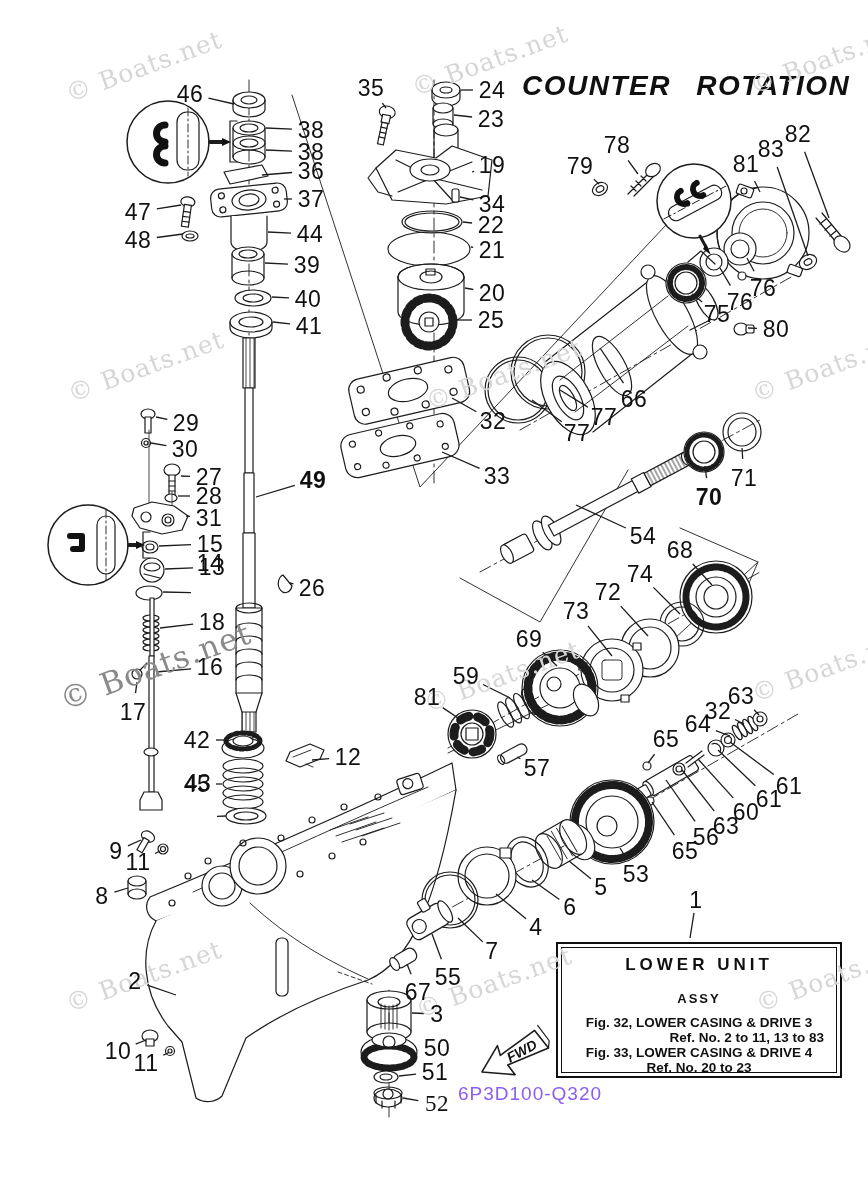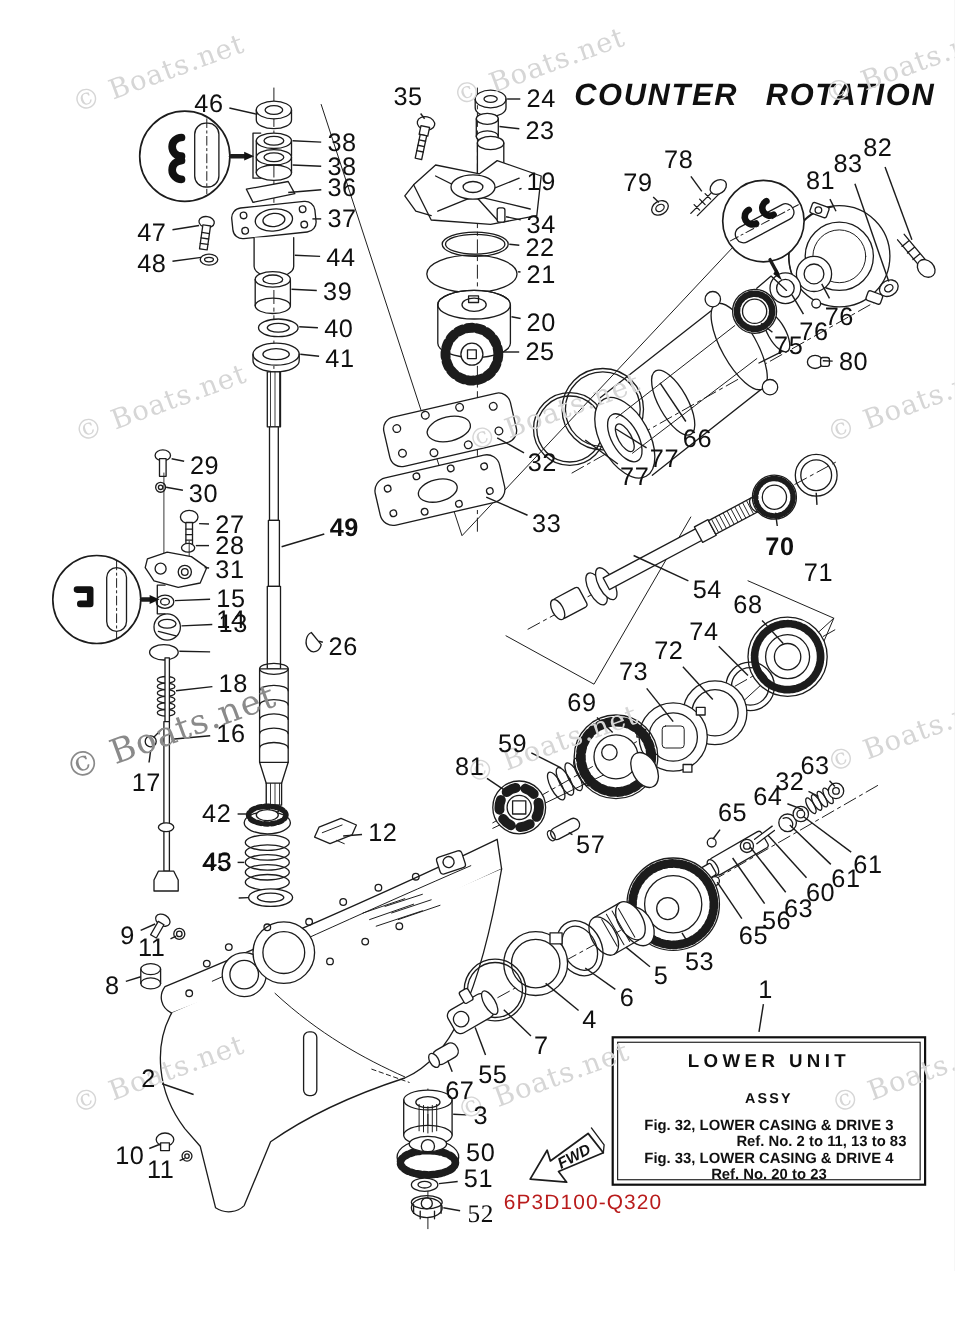--- a/index.html
+++ b/index.html
@@ -10,21 +10,21 @@
   #leader-svg line{stroke:#1c1c1c;stroke-width:1.3;}
   #wm-layer{position:absolute;left:0;top:0;width:100%;height:100%;z-index:5;pointer-events:none;}
   .wm{position:absolute;font-family:"DejaVu Serif",serif;font-size:25px;color:#d6d6d6;
       transform:rotate(-20deg);white-space:nowrap;letter-spacing:1px;}
   .wm.dark{color:#8a8a8a;font-size:31px;}
   #label-layer{position:absolute;left:0;top:0;width:100%;height:100%;z-index:6;pointer-events:none;}
   .part-label{position:absolute;transform:translate(-50%,-50%);font-size:23px;color:#101010;
               font-family:"Liberation Sans",sans-serif;letter-spacing:0.5px;}
   .title{position:absolute;left:522px;top:70px;z-index:4;font-size:28px;font-weight:bold;
          font-style:italic;letter-spacing:1.5px;word-spacing:16px;color:#101010;}
-  .code{position:absolute;left:458px;top:1083px;z-index:4;font-size:19px;color:#b91c1c;letter-spacing:1px;}
+  .code{position:absolute;left:458px;top:1083px;z-index:4;font-size:19px;color:#8b5cf6;letter-spacing:1px;}
   .ibox{position:absolute;left:556px;top:942px;width:286px;height:136px;z-index:4;
         border:2px solid #101010;background:#fff;box-sizing:border-box;padding:3px;}
   .ibox-inner{border:1.5px solid #101010;width:100%;height:100%;box-sizing:border-box;
               text-align:center;color:#101010;}
   .ib1{font-size:17px;font-weight:bold;letter-spacing:4px;margin-top:7px;}
   .ib2{font-size:13px;font-weight:bold;letter-spacing:2px;margin-top:16px;}
   .ib3{font-size:13.5px;font-weight:bold;margin-top:9px;}
   .ib4{font-size:13.5px;font-weight:bold;text-align:right;padding-right:12px;}
   .ib5{font-size:13.5px;font-weight:bold;}
   .ib6{font-size:13.5px;font-weight:bold;}
@@ -649,21 +649,21 @@
       <div class="part-label" style="left: 798px; top: 134px;">82</div>
       <div class="part-label" style="left: 771px; top: 149px;">83</div>
       <div class="part-label" style="left: 746px; top: 164px;">81</div>
       <div class="part-label" style="left: 763px; top: 288px;">76</div>
       <div class="part-label" style="left: 740px; top: 302px;">76</div>
       <div class="part-label" style="left: 717px; top: 314px;">75</div>
       <div class="part-label" style="left: 776px; top: 329px;">80</div>
       <div class="part-label" style="left: 634px; top: 399px;">66</div>
       <div class="part-label" style="left: 604px; top: 417px;">77</div>
       <div class="part-label" style="left: 577px; top: 433px;">77</div>
-      <div class="part-label" style="left: 744px; top: 478px; margin-top: 43px;">71</div>
+      <div class="part-label" style="left: 744px; top: 478px;">71</div>
       <div class="part-label" style="left: 709px; top: 497px; font-weight: bold;">70</div>
       <div class="part-label" style="left: 643px; top: 536px;">54</div>
       <div class="part-label" style="left: 680px; top: 550px;">68</div>
       <div class="part-label" style="left: 640px; top: 574px;">74</div>
       <div class="part-label" style="left: 608px; top: 592px;">72</div>
       <div class="part-label" style="left: 576px; top: 611px;">73</div>
       <div class="part-label" style="left: 529px; top: 639px;">69</div>
       <div class="part-label" style="left: 466px; top: 676px;">59</div>
       <div class="part-label" style="left: 427px; top: 697px;">81</div>
       <div class="part-label" style="left: 537px; top: 768px;">57</div>

